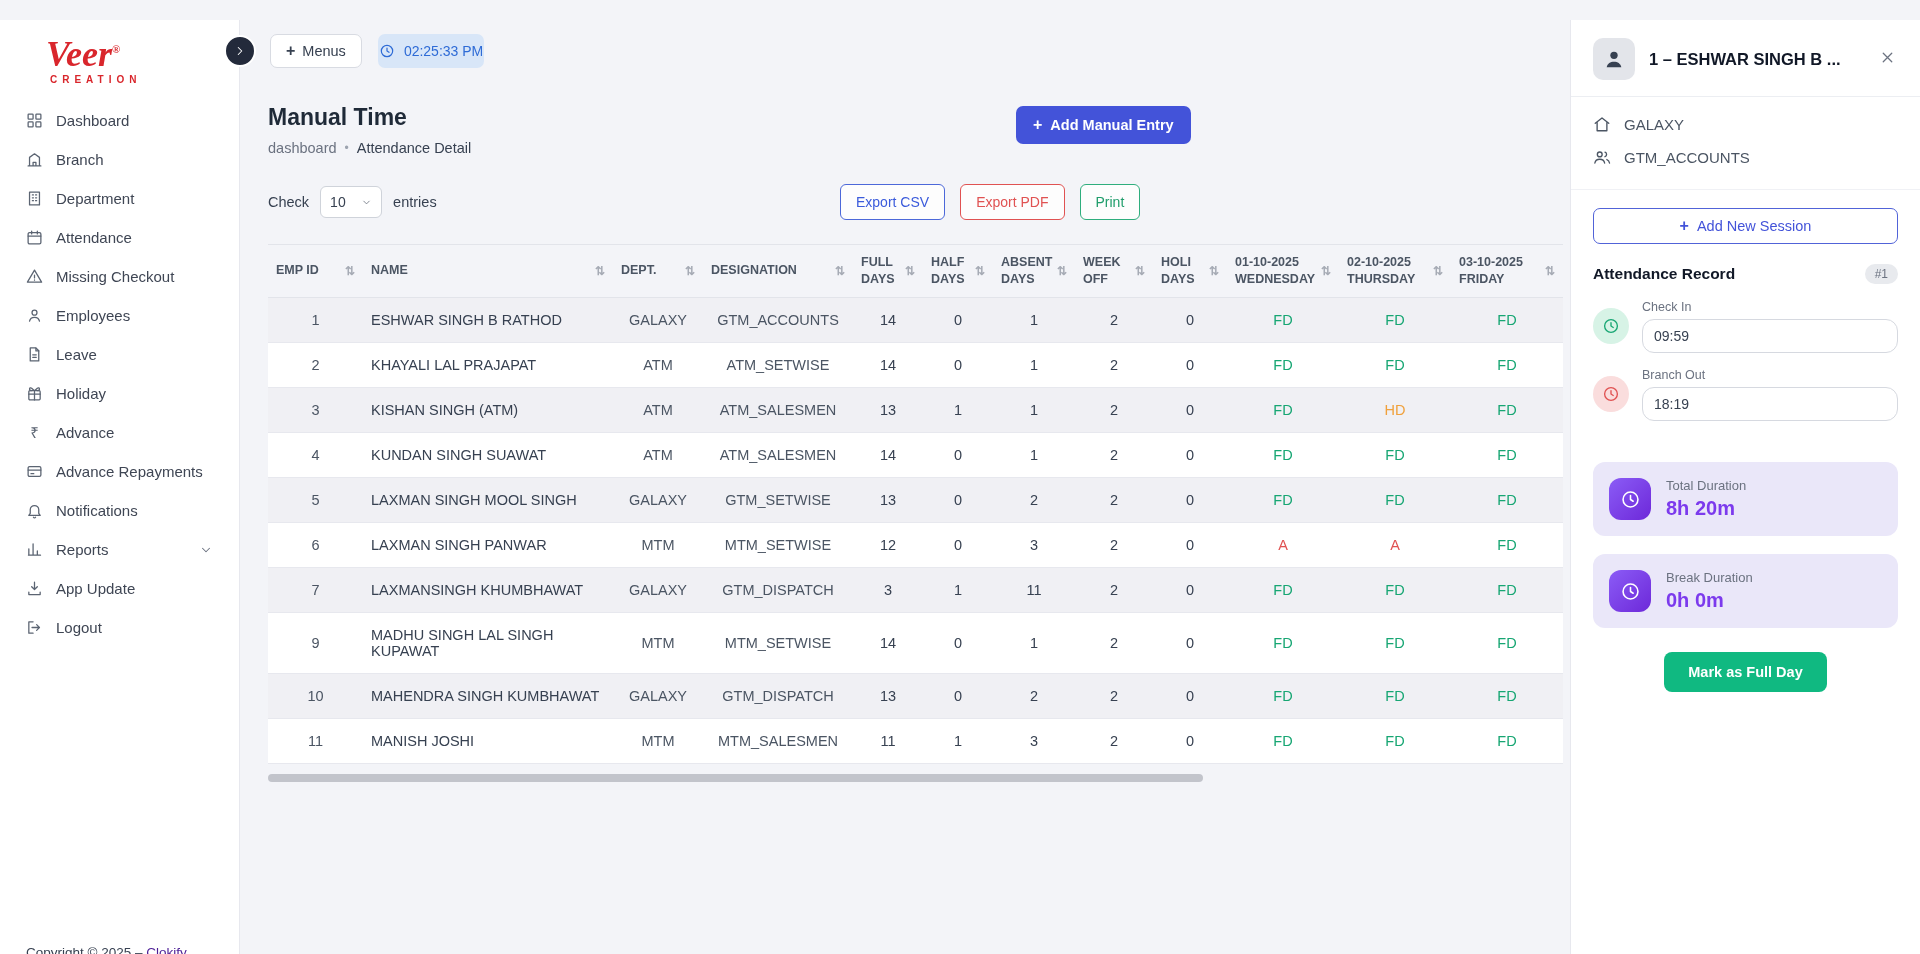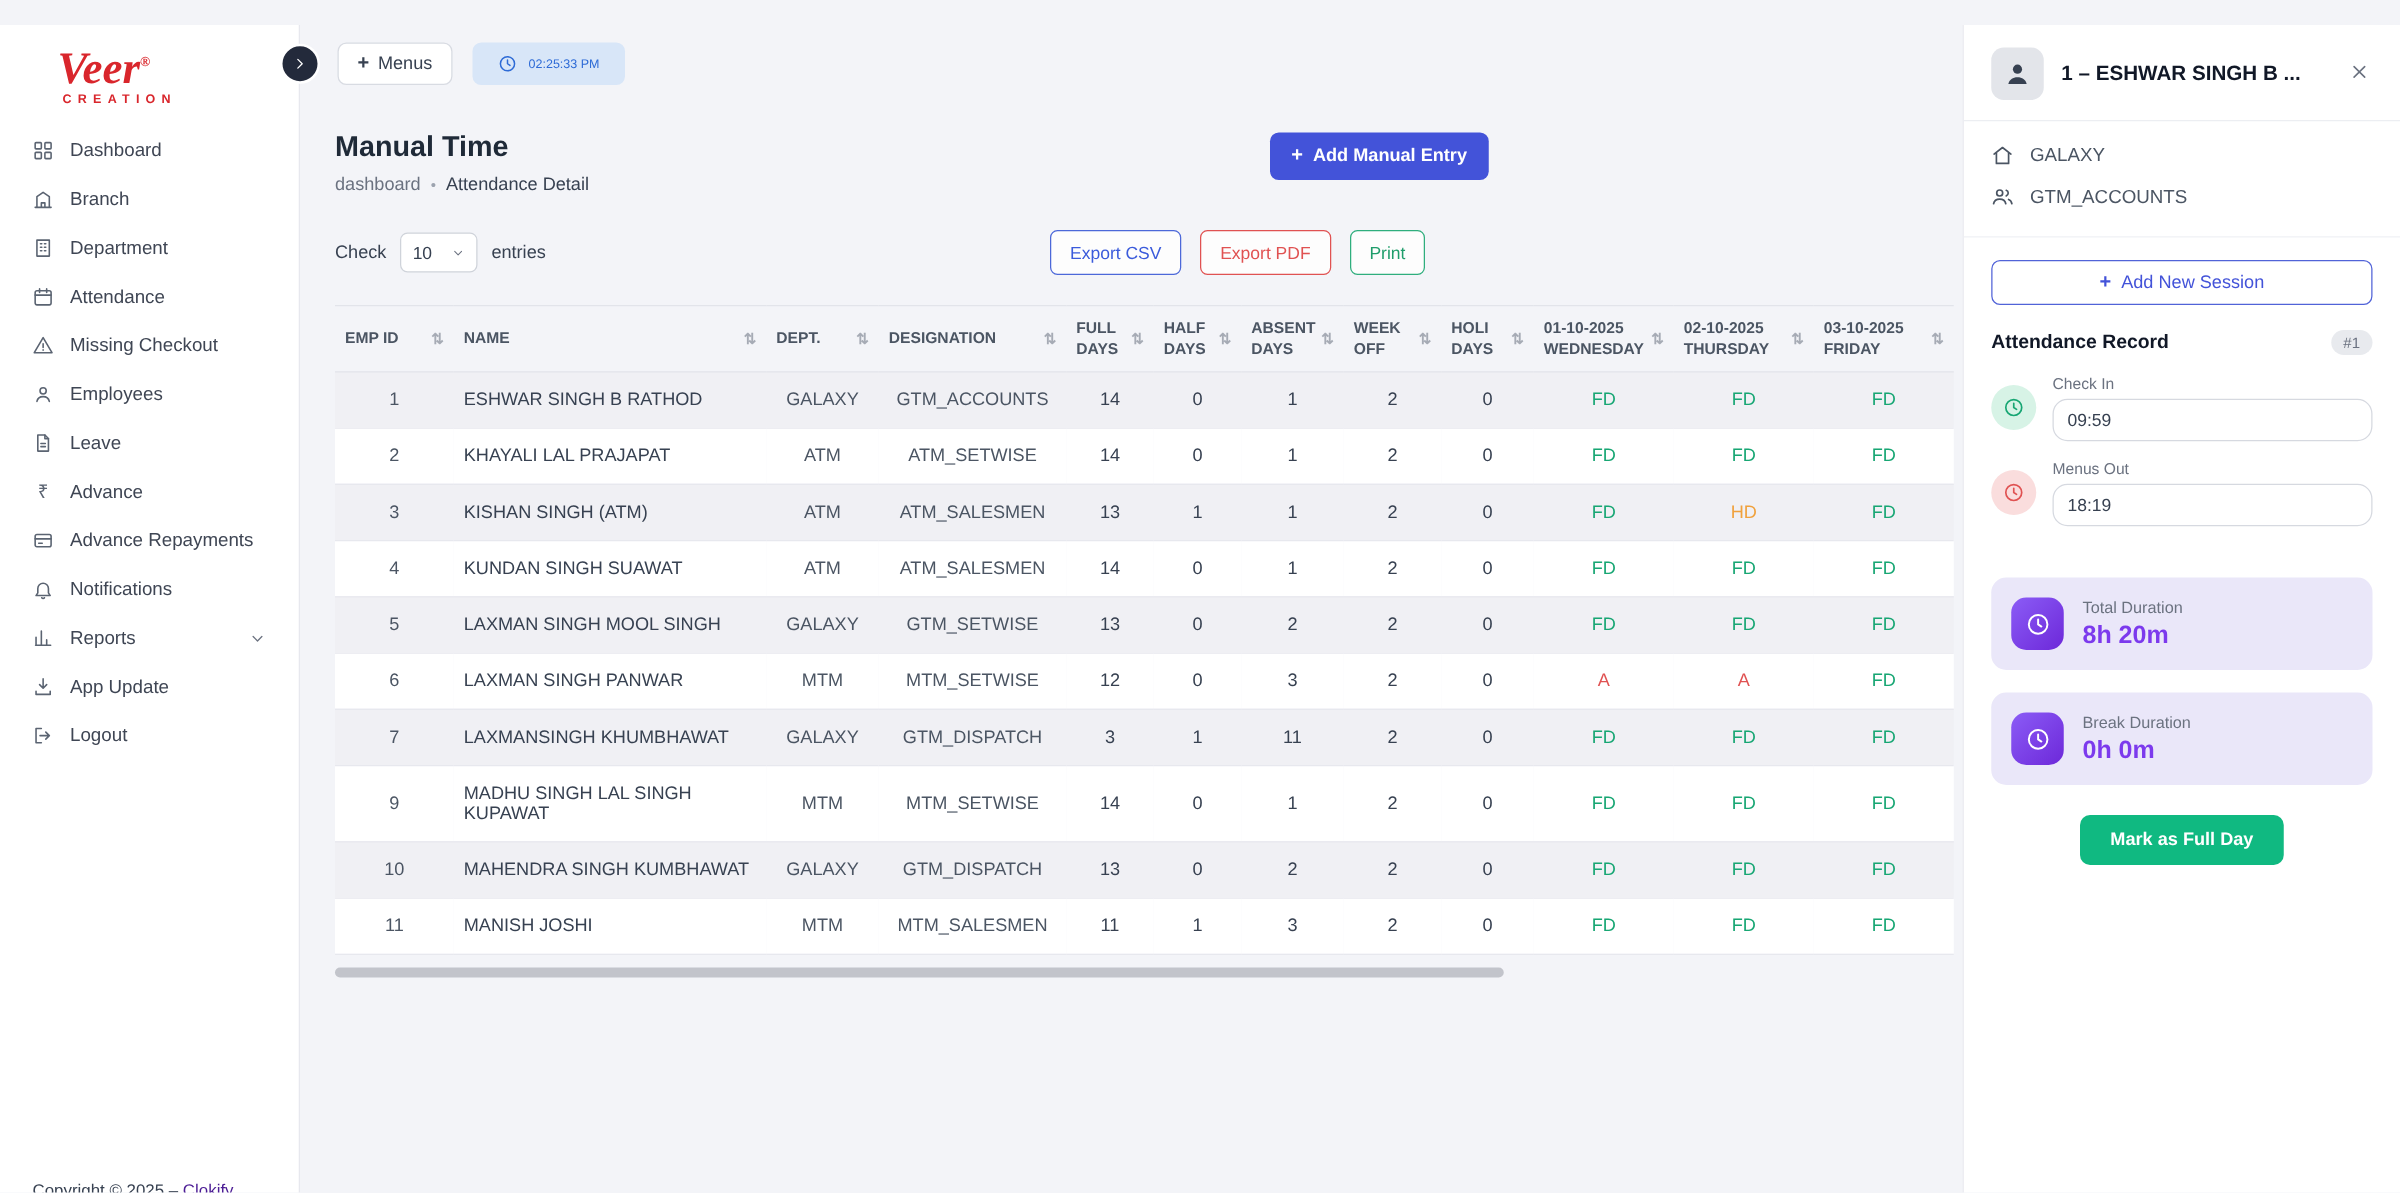--- a/index.html
+++ b/index.html
@@ -22,21 +22,21 @@
   .chev svg { width: 100%; height: 100%; display: block; }
   .copyright { position: absolute; bottom: 14px; left: 26px; font-size: 13.5px; color: #374151; }
   .copyright .link { color: #4c1d95; text-decoration: none; cursor: pointer; }
 
   
   .main-col { flex: 1; min-width: 0; display: flex; flex-direction: column; position: relative; }
   .topbar { height: 62px; display: flex; align-items: center; gap: 16px; padding-left: 30px; position: relative; }
   .collapse-btn { position: absolute; left: -16px; top: 15px; width: 32px; height: 32px; border-radius: 50%; background: #232a3b; border: 2px solid #fff; color: #fff; display: flex; align-items: center; justify-content: center; cursor: pointer; }
   .collapse-btn .ic { width: 14px; height: 14px; }
   .menus-btn { display: flex; align-items: center; gap: 7px; background: #fff; border: 1px solid #d8dbe2; border-radius: 7px; padding: 8px 15px; font-size: 14.5px; color: #374151; font-family: inherit; cursor: pointer; }
-  .clock-chip { display: flex; align-items: center; gap: 9px; background: #d8e6f8; color: #2e6bd6; border-radius: 7px; padding: 9px 20px; font-size: 10px; font-weight: 500; cursor: pointer; }
+  .clock-chip { display: flex; align-items: center; gap: 9px; background: #d8e6f8; color: #2e6bd6; border-radius: 7px; padding: 9px 1px; font-size: 14px; font-weight: 500; cursor: pointer; }
   .clock-chip .ic { width: 16px; height: 16px; }
 
   .content { flex: 1; padding: 22px 0 0 28px; position: relative; }
   .page-head { position: relative; }
   h1[data-name="page-title"] { font-size: 23px; font-weight: 700; color: #1f2a38; }
   .breadcrumb { margin-top: 9px; font-size: 14.5px; display: flex; align-items: center; gap: 8px; }
   .bc-1 { color: #6b7280; cursor: pointer; }
   .bc-dot { color: #9ca3af; font-size: 12px; }
   .bc-2 { color: #374151; }
   .add-entry-btn { position: absolute; left: 748px; top: 2px; display: flex; align-items: center; gap: 8px; background: #4353d9; color: #fff; border: none; border-radius: 7px; padding: 11px 17px; font-size: 14.5px; font-weight: 600; font-family: inherit; cursor: pointer; }
@@ -177,20 +177,29 @@
         </div>
         <div class="nav-item" data-name="sidebar-item-leave">
           <span class="nav-ic" data-name="leave-icon">
             <svg viewBox="0 0 24 24" fill="none" stroke="currentColor" stroke-width="1.8" stroke-linecap="round" stroke-linejoin="round">
               <path d="M6 2.8h8l4 4V21H6z"></path>
               <path d="M14 3v4h4M9.5 12.5h5M9.5 16h5"></path>
             </svg>
           </span>
           <span class="nav-label" data-name="sidebar-item-label">Leave</span>
         </div>
+        <div class="nav-item" data-name="sidebar-item-holiday">
+          <span class="nav-ic" data-name="holiday-icon">
+            <svg viewBox="0 0 24 24" fill="none" stroke="currentColor" stroke-width="1.8" stroke-linecap="round" stroke-linejoin="round">
+              <rect x="4" y="8" width="16" height="13" rx="1.5"></rect>
+              <path d="M12 8v13M4 13h16M8 8c-2 0-3-1.2-3-2.5C5 4 6.7 3.4 8 4.5L12 8l4-3.5c1.3-1.1 3-.5 3 1C19 6.8 18 8 16 8"></path>
+            </svg>
+          </span>
+          <span class="nav-label" data-name="sidebar-item-label">Holiday</span>
+        </div>
         <div class="nav-item" data-name="sidebar-item-advance">
           <span class="nav-ic" data-name="advance-icon">
             <span class="rupee">₹</span>
           </span>
           <span class="nav-label" data-name="sidebar-item-label">Advance</span>
         </div>
         <div class="nav-item" data-name="sidebar-item-advance-repayments">
           <span class="nav-ic" data-name="advance-repayments-icon">
             <svg viewBox="0 0 24 24" fill="none" stroke="currentColor" stroke-width="1.8" stroke-linecap="round" stroke-linejoin="round">
               <rect x="3" y="5" width="18" height="14" rx="2"></rect>
@@ -594,21 +603,21 @@
     <div class="check-row" data-name="check-out-row">
       <div class="check-ic out" data-name="check-out-clock-icon">
           <span class="ic">
             <svg viewBox="0 0 24 24" fill="none" stroke="currentColor" stroke-width="1.8" stroke-linecap="round" stroke-linejoin="round">
               <circle cx="12" cy="12" r="8.5"></circle>
               <path d="M12 7.5V12l3 2"></path>
             </svg>
           </span>
         </div>
       <div class="check-field">
-        <div class="check-label" data-name="check-out-label">Menus Out</div>
+        <div class="check-label" data-name="check-out-label">Branch Out</div>
         <input class="check-input" data-name="check-out-input" value="18:19" style="">
       </div>
     </div>
 
     <div class="cards-zone">
       <div class="duration-card" data-name="total-duration-card">
         <div class="dur-ic" data-name="duration-clock-icon">
             <span class="ic">
               <svg viewBox="0 0 24 24" fill="none" stroke="currentColor" stroke-width="1.8" stroke-linecap="round" stroke-linejoin="round">
                 <circle cx="12" cy="12" r="8.5"></circle>

